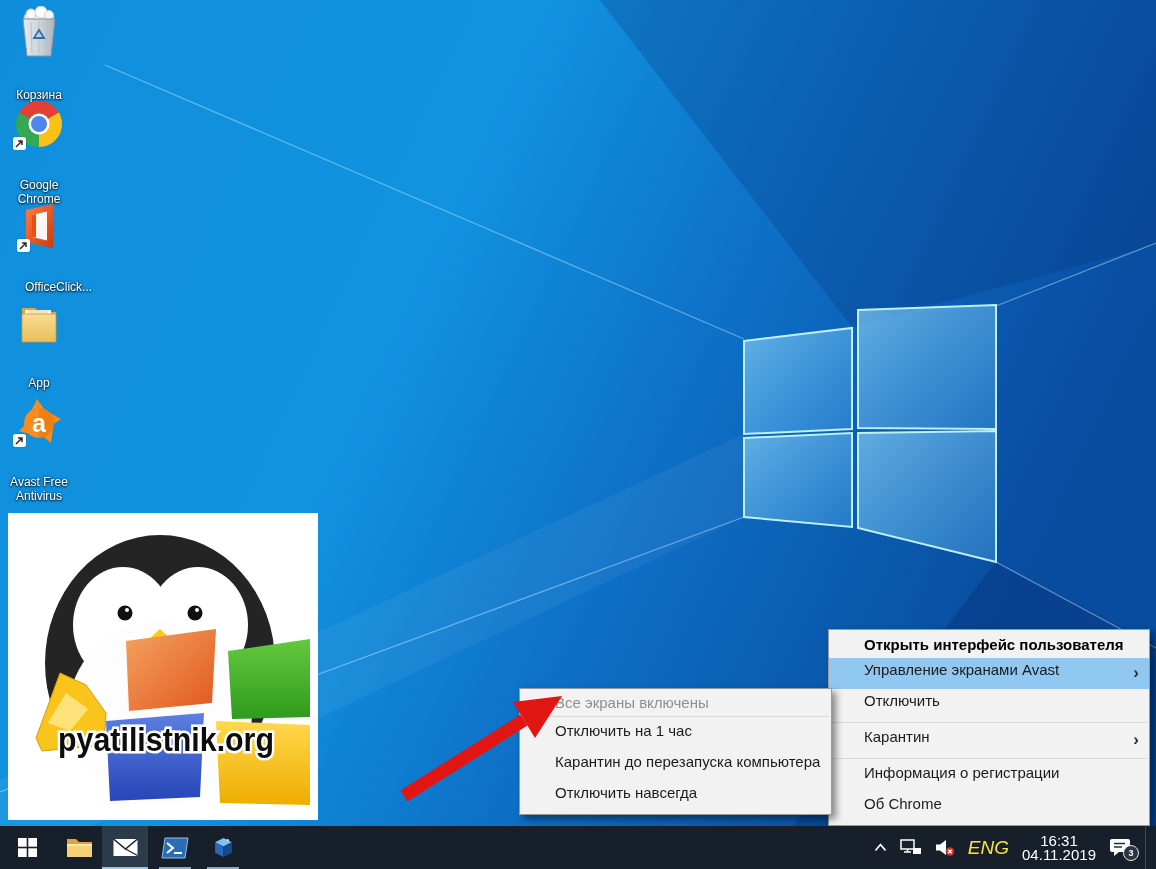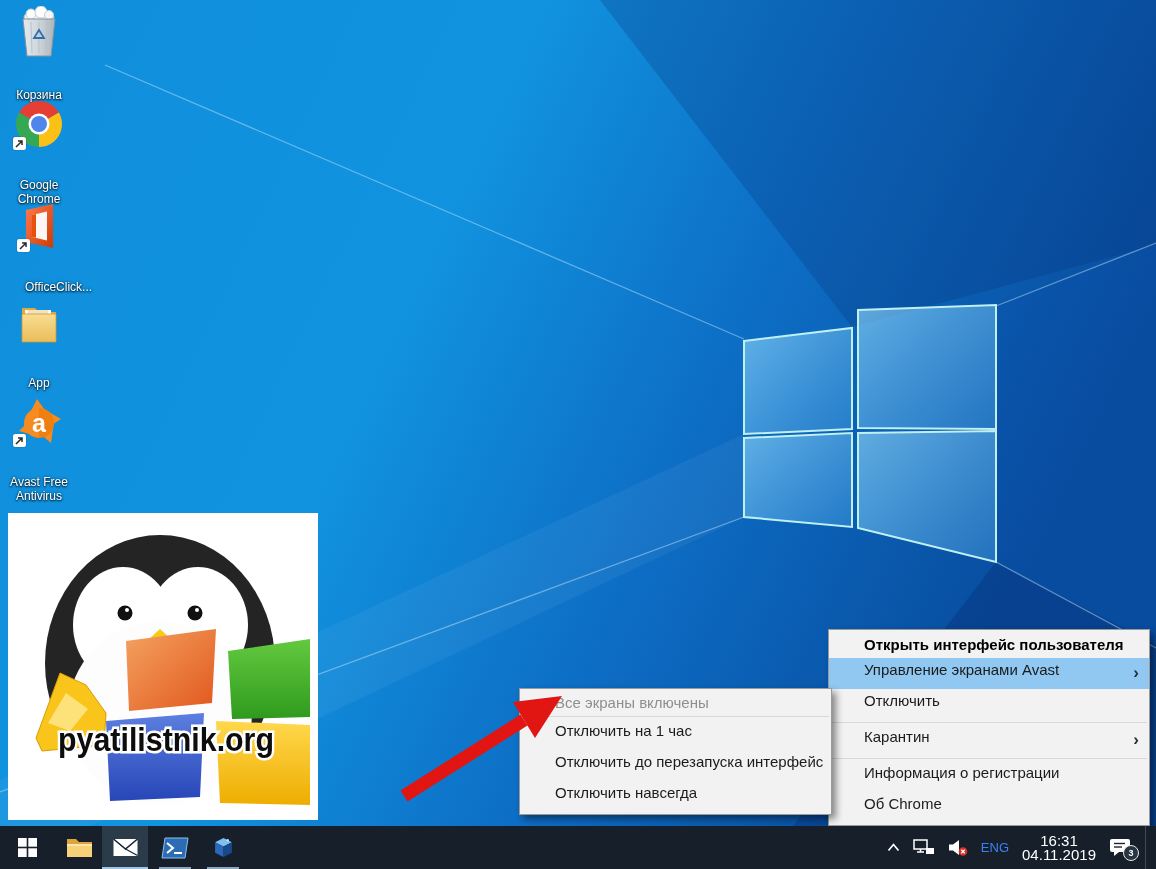--- a/index.html
+++ b/index.html
@@ -45,21 +45,21 @@
   .taskbar{position:absolute;left:0;top:826px;width:1156px;height:43px;background:#161f2a;z-index:40;}
   .tb-btn{position:absolute;top:0;bottom:0;display:flex;align-items:center;justify-content:center;}
   .tb-start{left:4px;width:46px;}
   .tb-exp{left:56px;width:46px;}
   .tb-mail{left:102px;width:46px;background:#2c3b49;}
   .tb-ps{left:152px;width:46px;}
   .tb-cube{left:200px;width:46px;}
   .runline{position:absolute;bottom:0;left:7px;right:7px;height:2px;background:#8aa7bd;}
   .runline.active{left:0;right:0;background:#9fc6e4;}
   .tray{position:absolute;right:6px;top:0;bottom:0;display:flex;align-items:center;gap:13px;z-index:41;}
-  .tray .txt{color:#3b82f6;font-size:13px;}
+  .tray .txt{color:#fde047;font-size:19px;font-style:italic;}
   .clock{color:#fff;font-size:15px;line-height:14px;text-align:center;}
   .showdesk{width:4px;align-self:stretch;border-left:1px solid #3d4a58;}
   .ac-wrap{position:relative;}
   .ac-badge{position:absolute;right:-7px;bottom:-4px;width:14px;height:14px;border-radius:50%;
             background:#2a3544;border:1.5px solid #e8e8e8;color:#fff;font-size:9px;line-height:14px;
             text-align:center;font-weight:bold;}
 </style>
 </head>
 <body>
 
@@ -248,21 +248,21 @@
 
   <svg class="red-arrow" width="200" height="120" viewBox="0 0 200 120">
     <line x1="14" y1="108" x2="134" y2="32" stroke="#e11511" stroke-width="13"></line>
     <polygon points="172,8 145,50 123,14" fill="#e11511"></polygon>
   </svg>
 
   <div class="menu sub-menu">
     <div class="mi gray">Все экраны включены</div>
     <div class="msep"></div>
     <div class="mi">Отключить на 1 час</div>
-    <div class="mi">Отключить до перезапуска интерфейс</div>
+    <div class="mi">Карантин до перезапуска компьютера</div>
     <div class="mi">Отключить навсегда</div>
   </div>
 
   <div class="menu main-menu">
     <div class="mi first">Открыть интерфейс пользователя Avast</div>
     <div class="mi hl">
       <span>Управление экранами Avast</span>
       <span class="menu-chev">›</span>
     </div>
     <div class="mi">Отключить</div>

